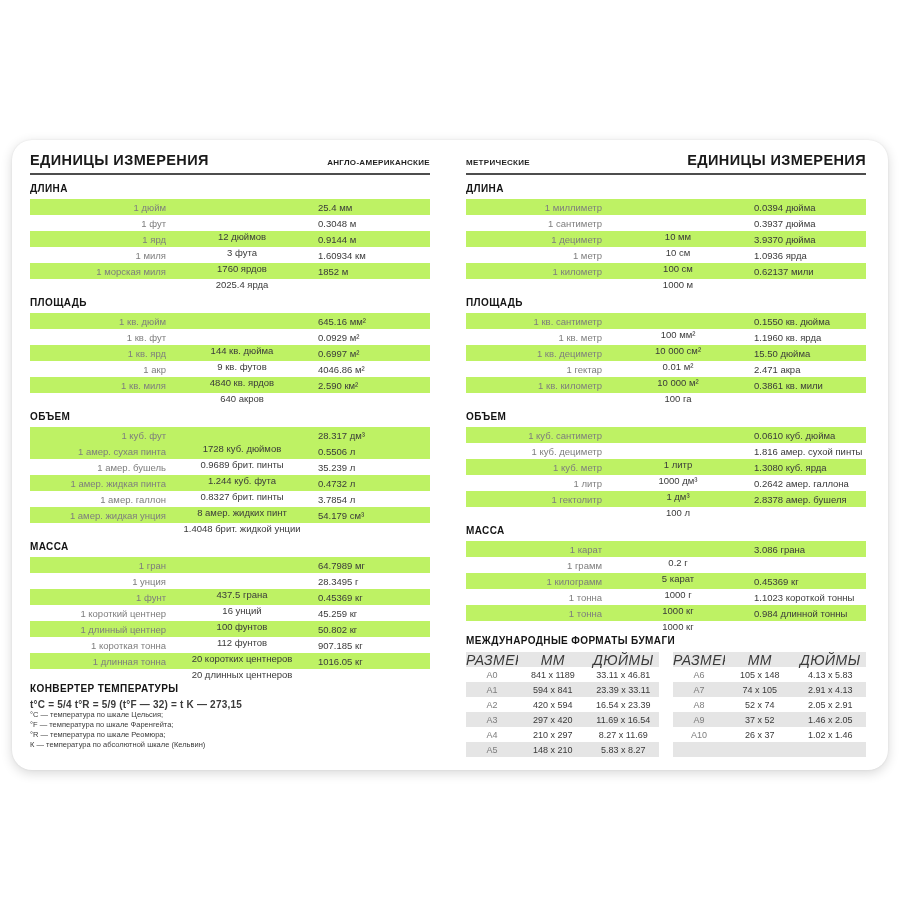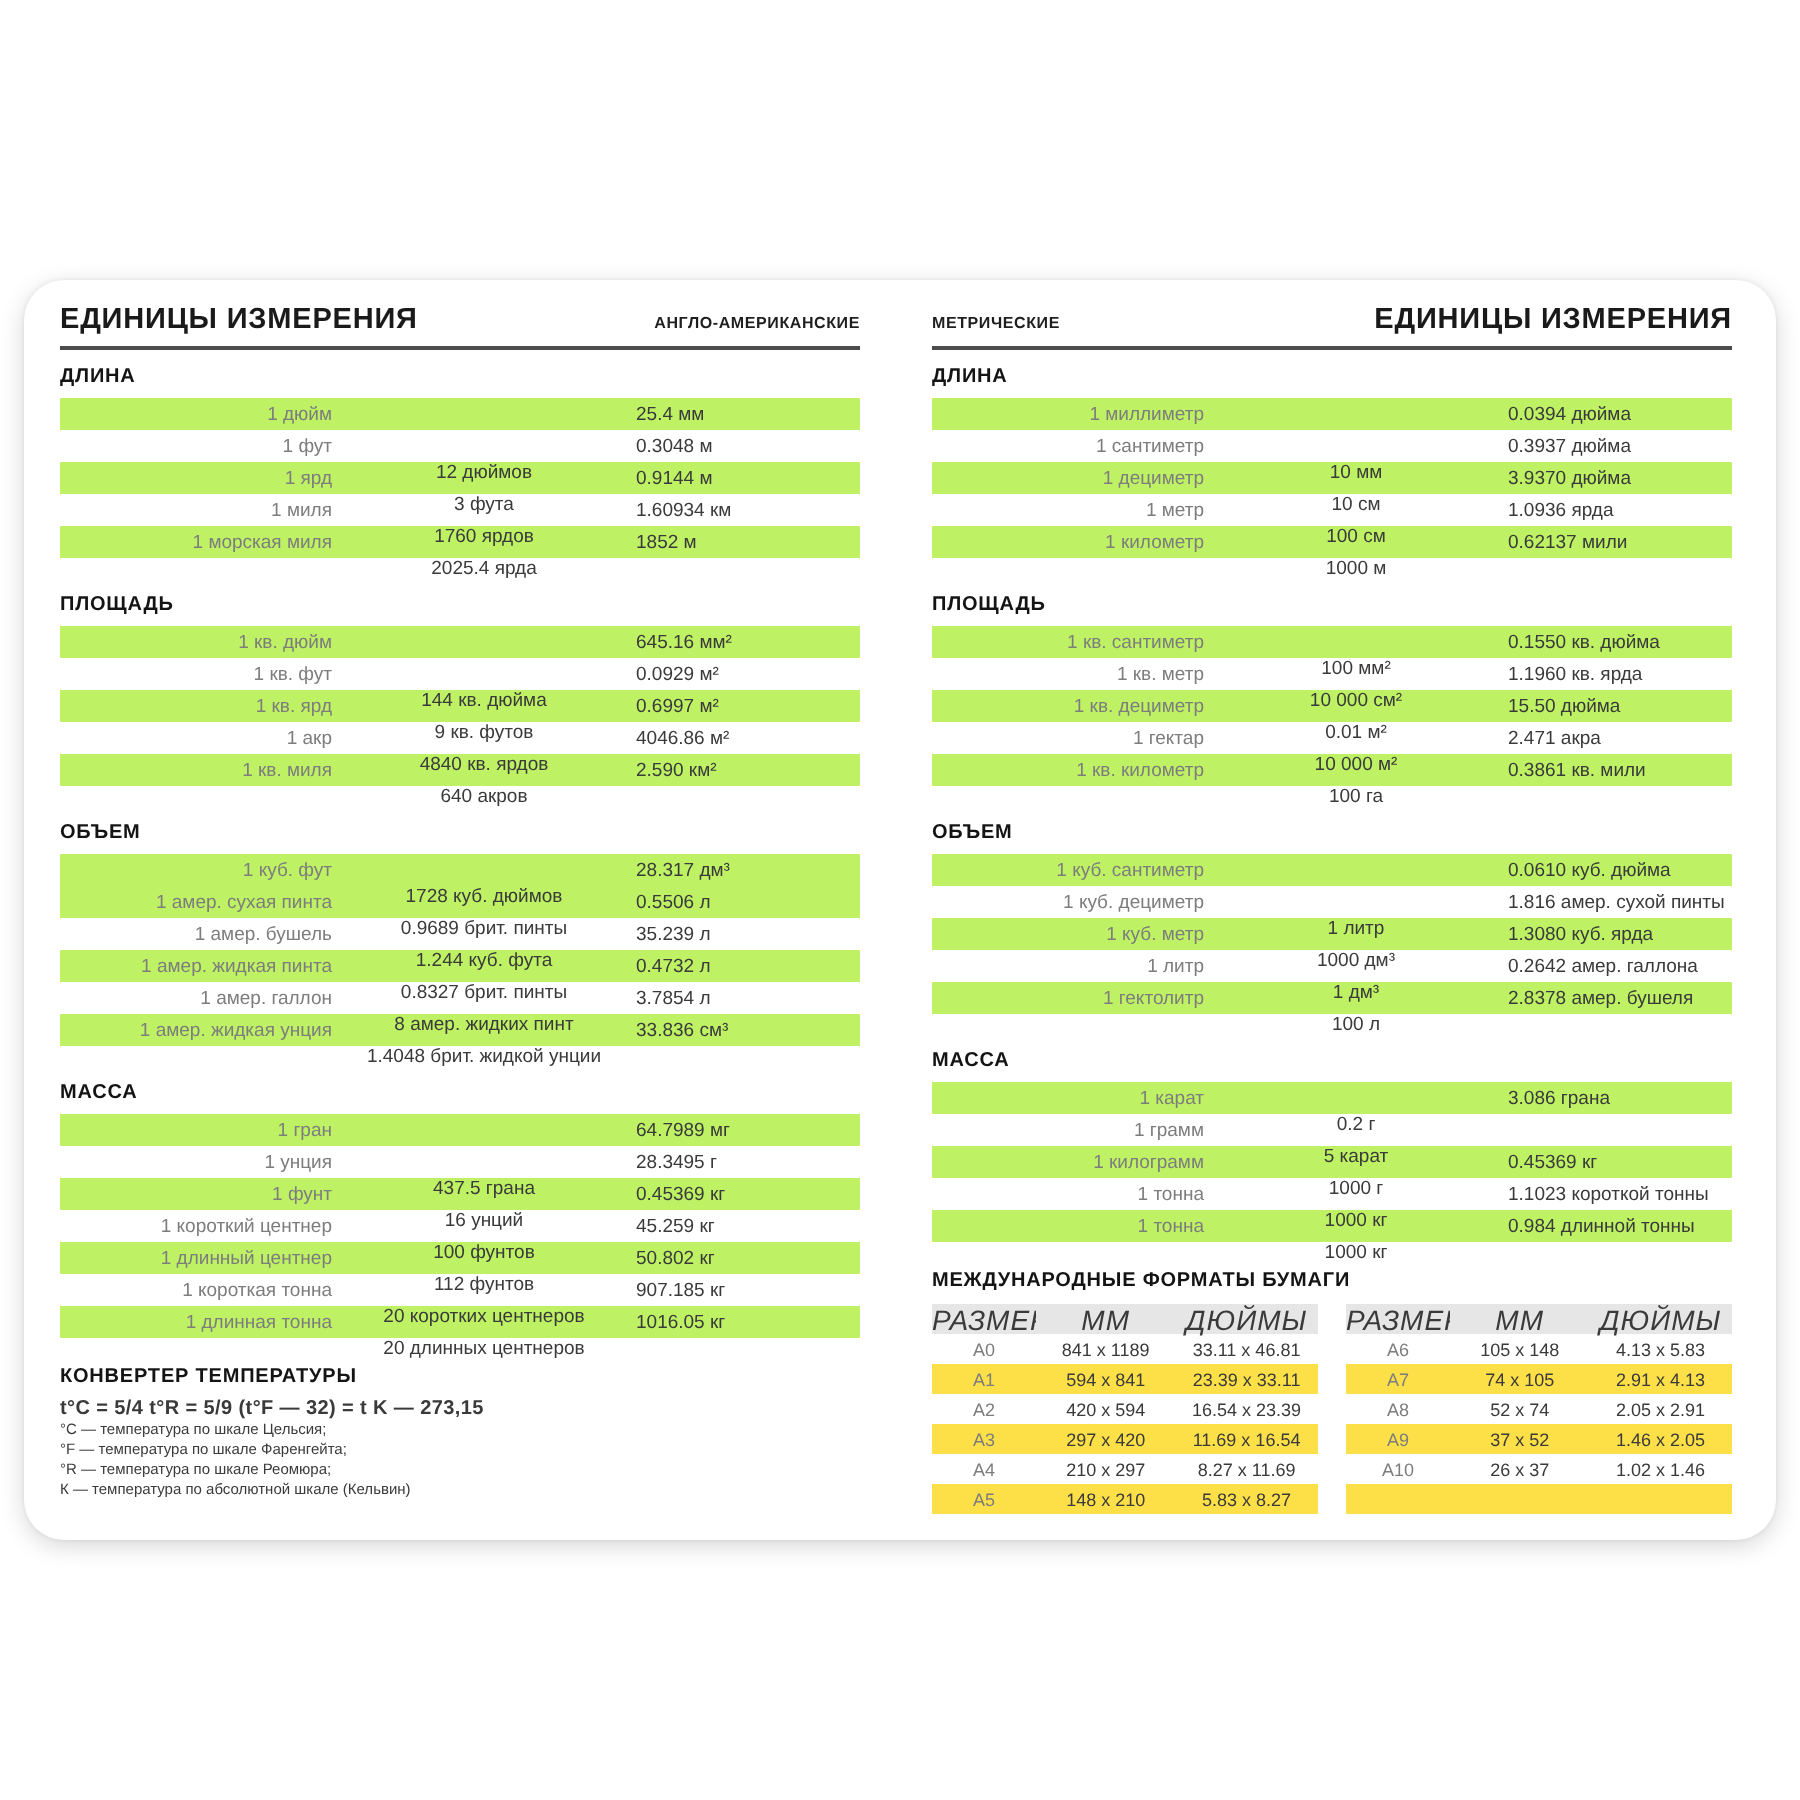--- a/index.html
+++ b/index.html
@@ -30,21 +30,21 @@
   .temp-title{font-size:10px;font-weight:bold;color:#141414;letter-spacing:0.4px;line-height:11px;margin-bottom:5px;}
   .temp-row{display:flex;align-items:flex-start;flex-direction:column;}
   .temp-formula{width:56%;font-size:10px;font-weight:bold;color:#3a3a3a;letter-spacing:0.2px;}
   .temp-notes{width:44%;font-size:7.5px;color:#3a3a3a;line-height:10px;}
   
   .paper-block{margin-top:14px;}
   .paper-title{font-size:10px;font-weight:bold;color:#141414;letter-spacing:0.4px;line-height:11px;margin-bottom:6px;}
   .paper-tables{display:flex;gap:14px;}
   .ptable{flex:1;min-width:0;}
   .prow{display:flex;height:15px;align-items:center;font-size:9px;}
-  .prow.stripe{background:#fde047;}
+  .prow.stripe{background:#e5e5e5;}
   .prow.head{background:#e6e6e6;}
   .pc{box-sizing:border-box;text-align:center;white-space:nowrap;overflow:hidden;}
   .pc0{width:27%;color:#7d7d7d;}
   .pc1{width:36%;color:#3a3a3a;}
   .pc2{width:37%;color:#3a3a3a;}
   .prow.head .pc{color:#3a3a3a;font-size:14px;letter-spacing:0.5px;font-style:italic;}
 </style>
 </head>
 <body>
 
@@ -143,21 +143,21 @@
             <span class="c c2">0.4732 л</span>
           </div>
           <div class="trow">
             <span class="c c0">1 амер. галлон</span>
             <span class="c c1">8 амер. жидких пинт</span>
             <span class="c c2">3.7854 л</span>
           </div>
           <div class="trow stripe">
             <span class="c c0">1 амер. жидкая унция</span>
             <span class="c c1">1.4048 брит. жидкой унции</span>
-            <span class="c c2">33.836 см³</span>
+            <span class="c c2">54.179 см³</span>
           </div>
         </div>
     </div>
 
     <div class="section">
       <div class="section-label">МАССА</div>
       <div class="table">
           <div class="trow stripe">
             <span class="c c0">1 гран</span>
             <span class="c c1"></span>

